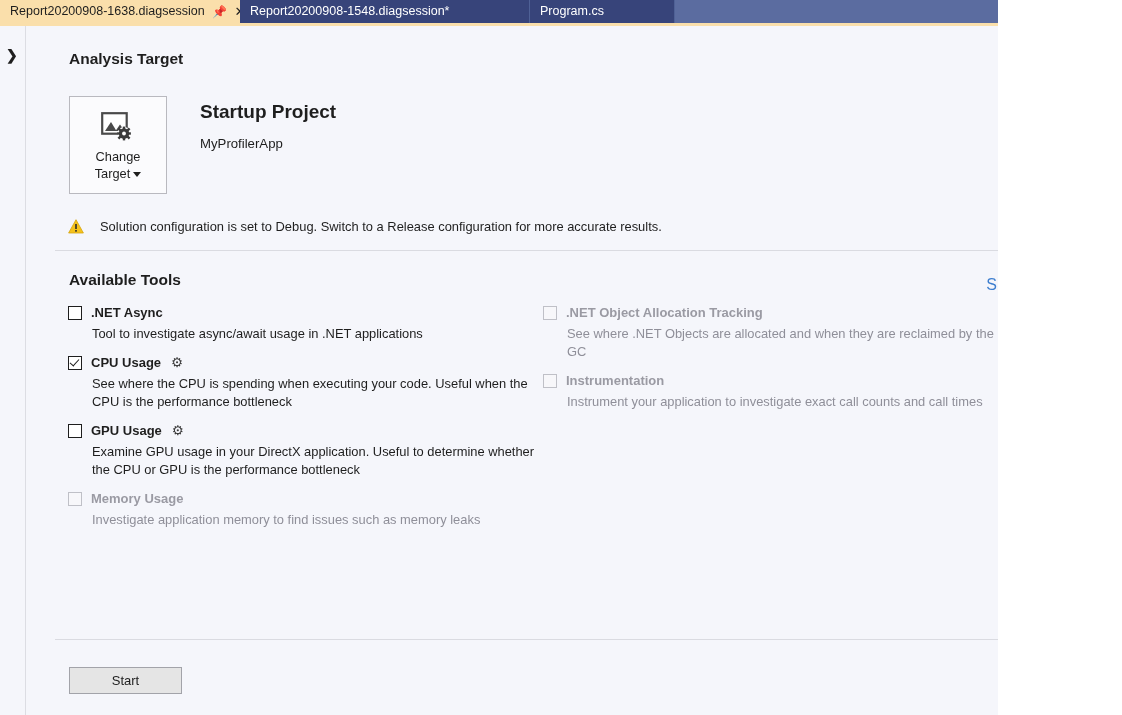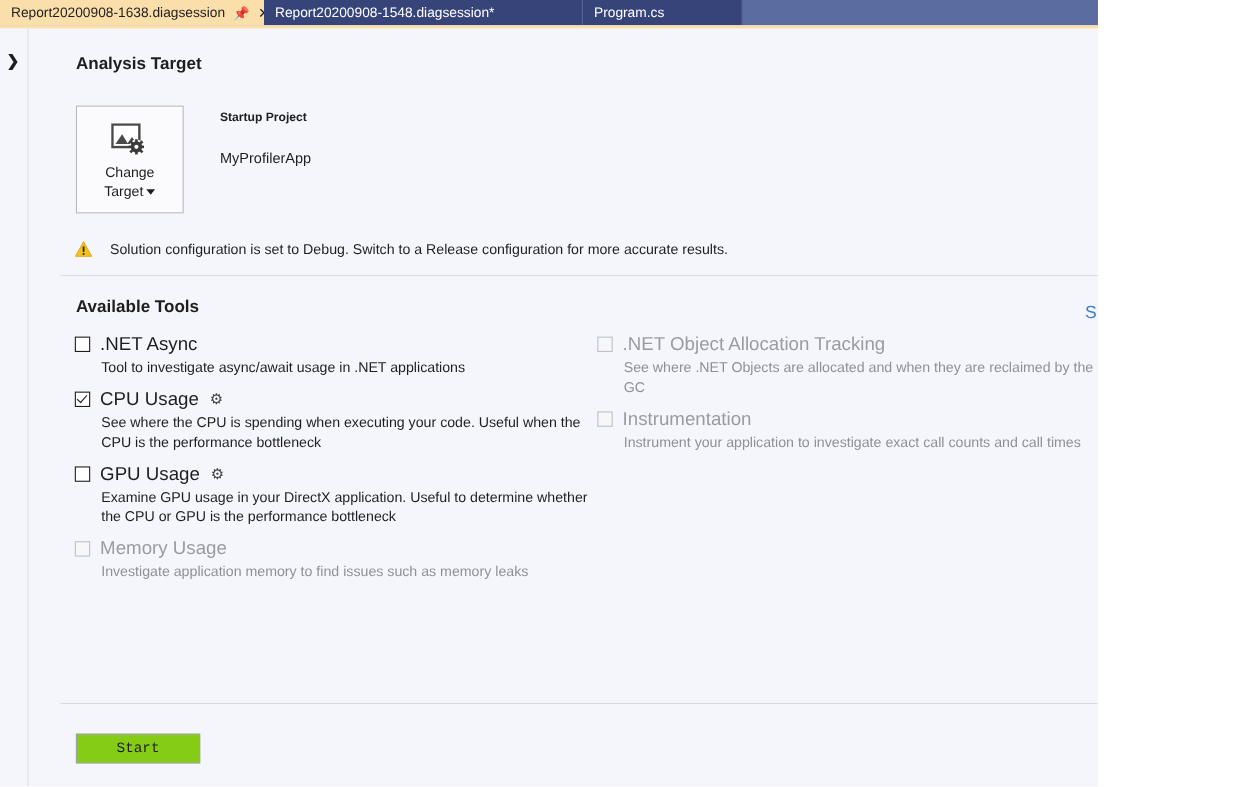--- a/index.html
+++ b/index.html
@@ -185,21 +185,21 @@
     border-right: 4px solid transparent;
     border-top: 5px solid #1e1e1e;
     vertical-align: middle;
     margin-left: 3px;
     margin-bottom: 1px;
   }
 
   .target-name {
     position: absolute;
     left: 173px; top: 75px;
-    font-size: 11px;
+    font-size: 19px;
     font-weight: bold;
     color: #1e1e1e;
   }
   .target-sub {
     position: absolute;
     left: 173px; top: 110px;
     font-size: 13.2px;
     color: #1e1e1e;
   }
 
@@ -260,23 +260,24 @@
     content: "";
     position: absolute;
     left: 3px; top: 0px;
     width: 4px; height: 8px;
     border: solid #1e1e1e;
     border-width: 0 1.9px 1.9px 0;
     transform: rotate(42deg);
   }
 
   .tool-label {
-    font-size: 17px;
+    font-size: 13px;
     color: #1e1e1e;
     line-height: 17px;
+    font-weight: bold;
   }
   .tool-label.disabled { color: #9a9aa3; }
 
   .tool-gear {
     font-size: 13.5px;
     color: #3b3b3b;
     line-height: 1;
     margin-left: 1px;
     cursor: pointer;
   }
@@ -289,24 +290,24 @@
     max-width: 450px;
   }
   .tool-desc.disabled { color: #8f8f99; }
 
   
   .start-btn {
     position: absolute;
     left: 42px; top: 641px;
     width: 113px;
     height: 27px;
-    background: #84cc16;
+    background: #e5e5e5;
     border: 1px solid #a2a3a9;
     box-sizing: border-box;
-    font-family: Liberation Mono, monospace;
+    font-family: Liberation Sans, sans-serif;
     font-size: 13px;
     color: #1e1e1e;
     cursor: pointer;
   }
 </style>
 </head>
 <body>
 
 <div id="app">
 

